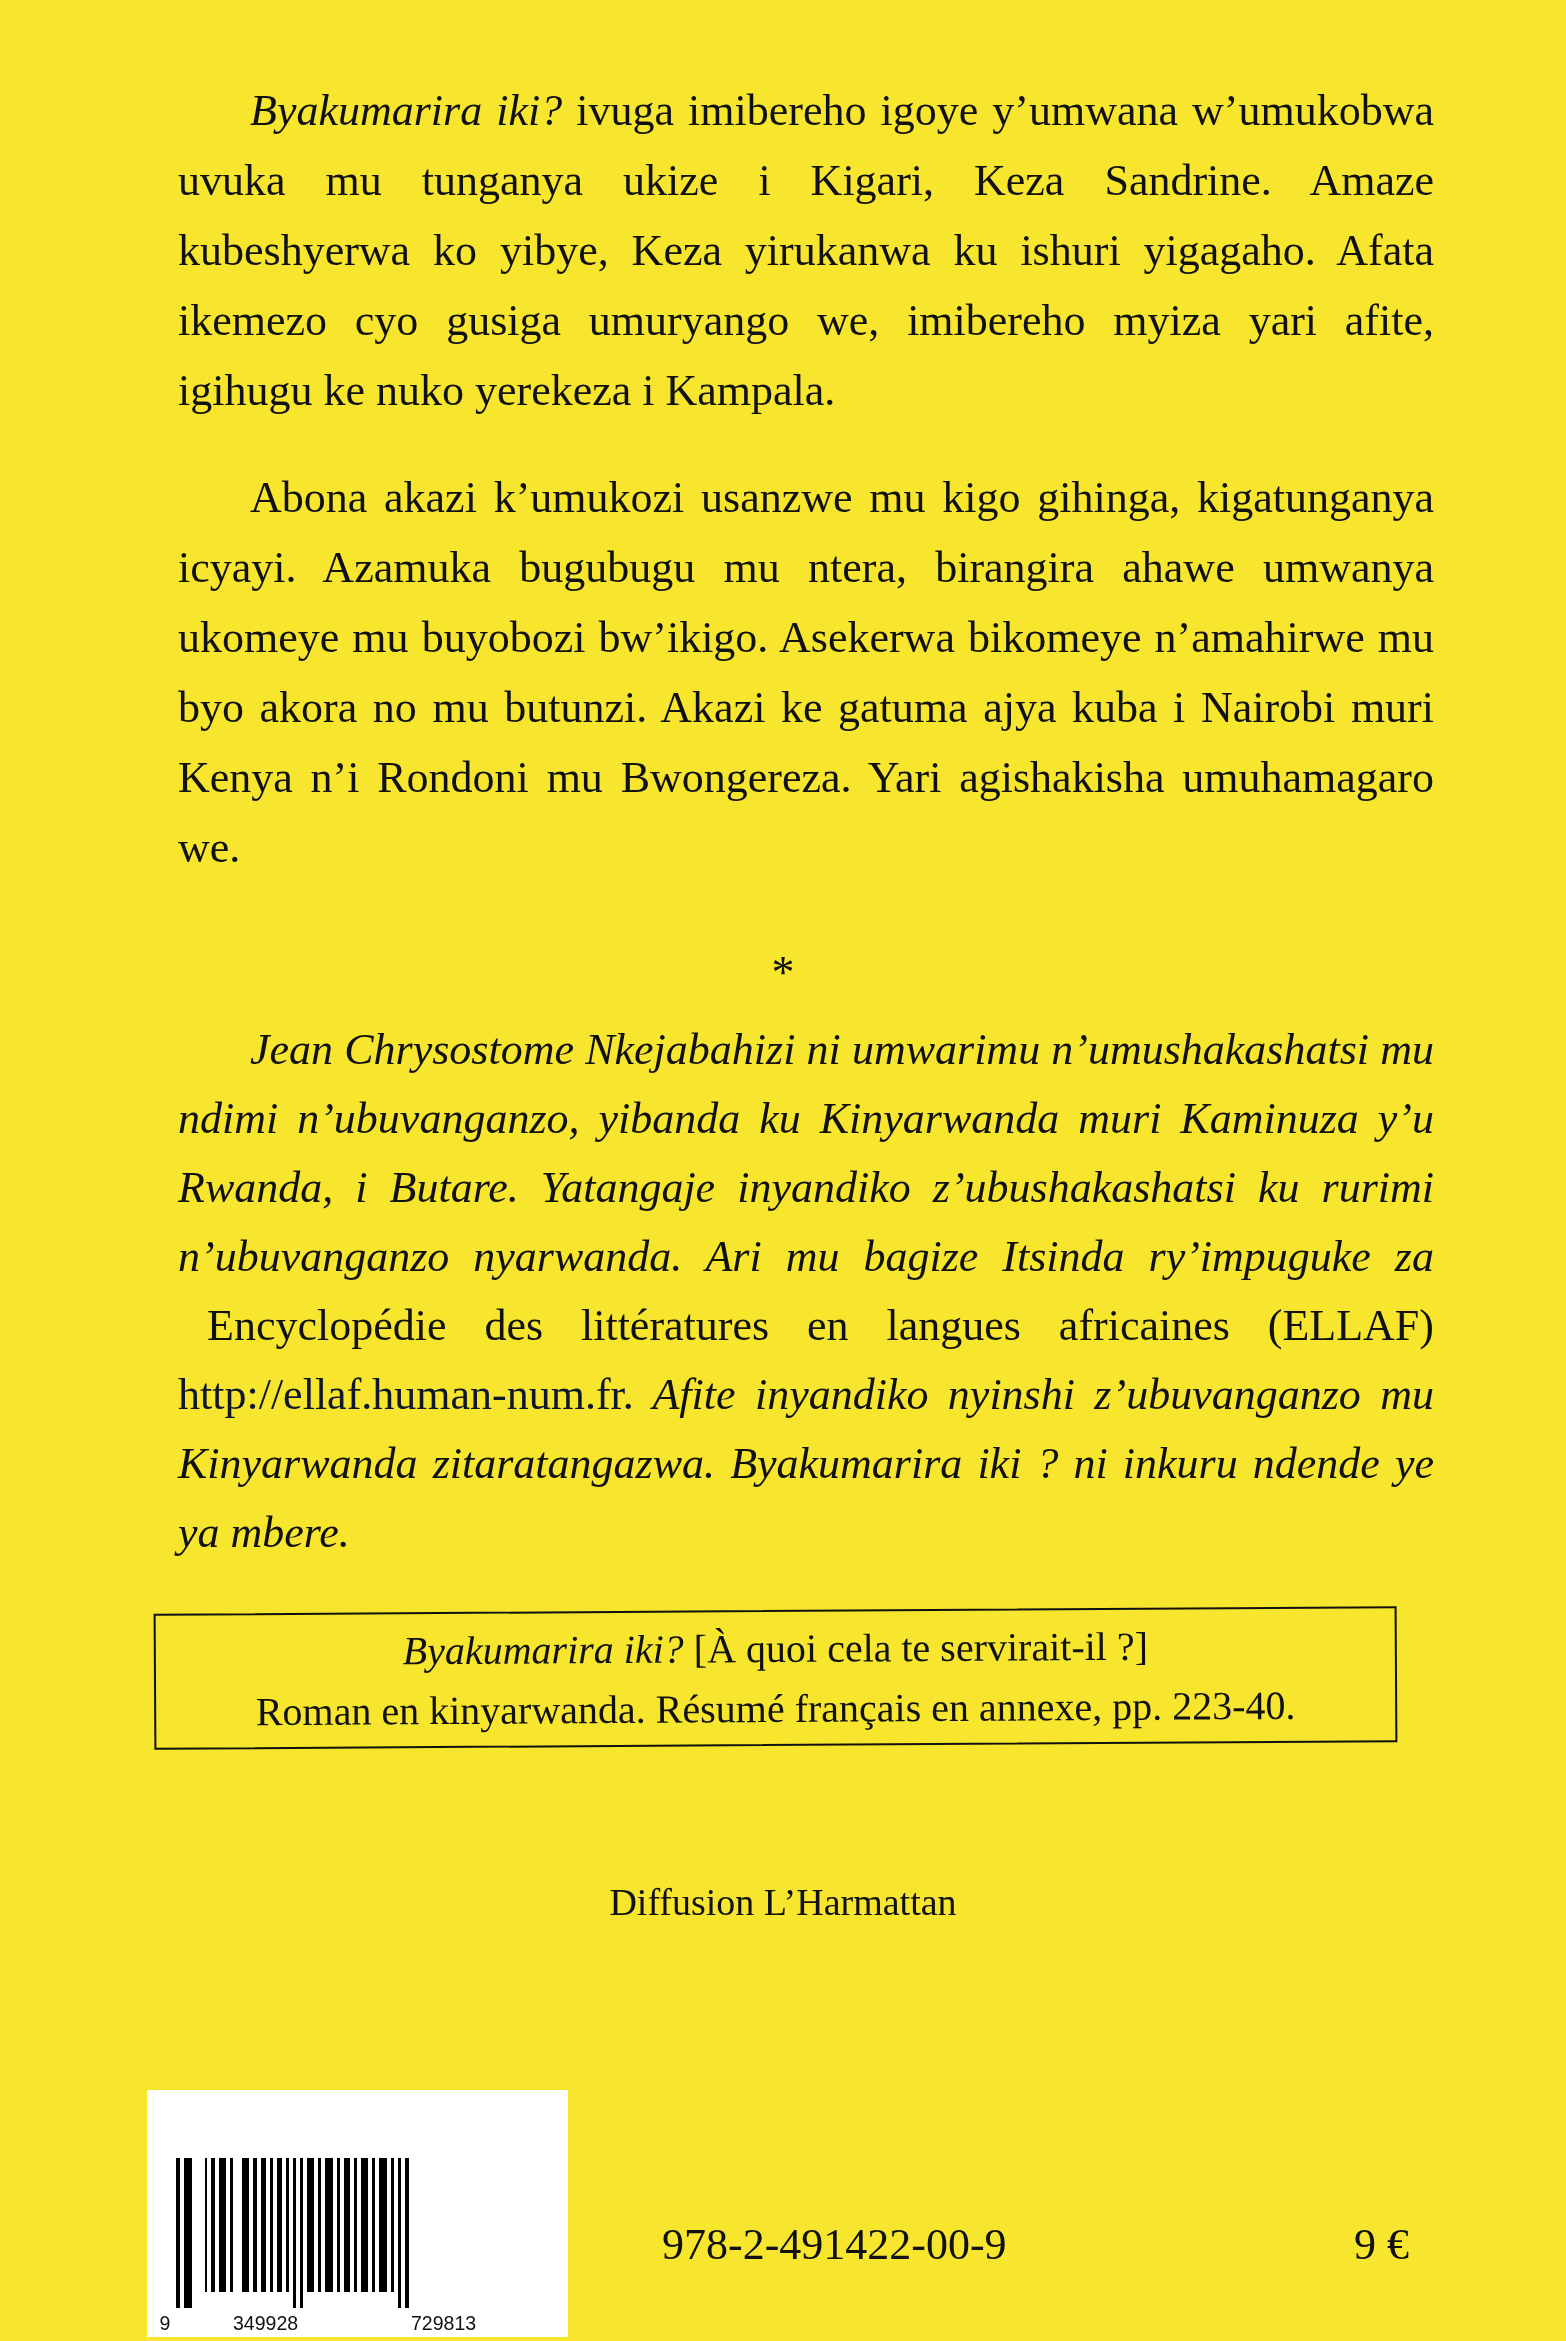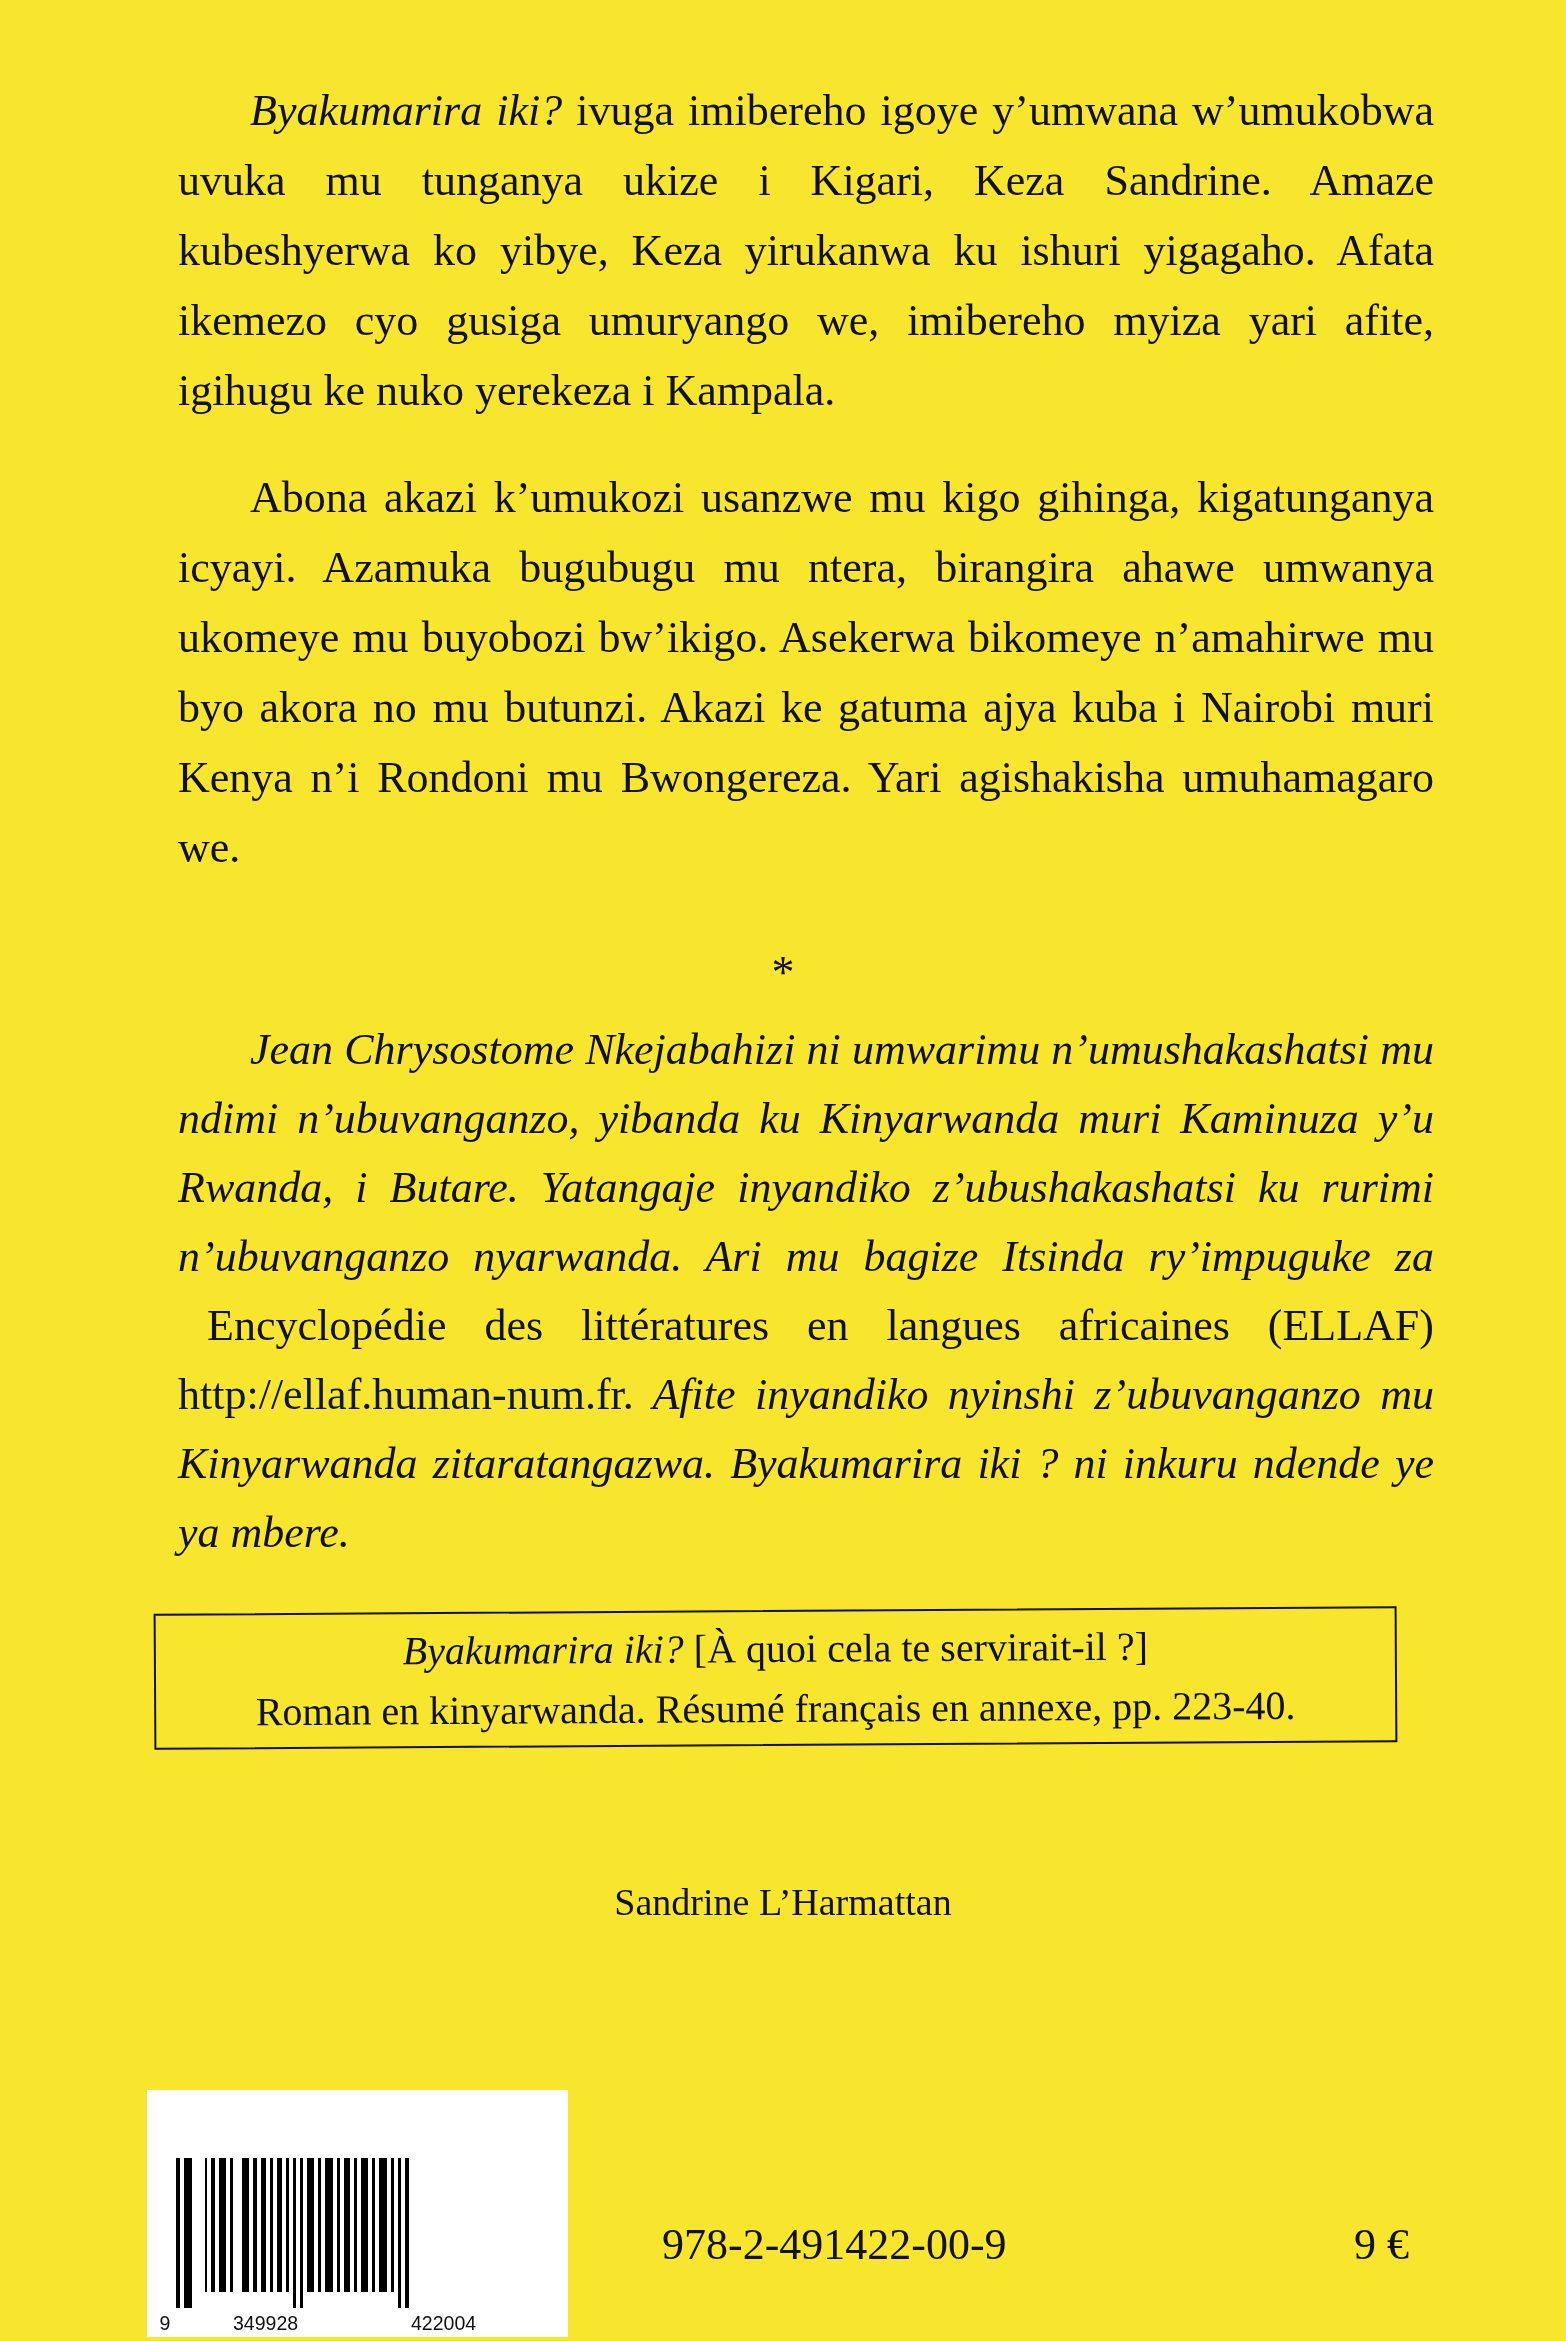--- a/index.html
+++ b/index.html
@@ -84,21 +84,21 @@
 
 <div class="col bio">
   <p class="para"><span>Jean Chrysostome Nkejabahizi ni umwarimu n’umushakashatsi mu ndimi n’ubuvanganzo, yibanda ku Kinyarwanda muri Kami­nuza y’u Rwanda, i Butare. Yatangaje inyandiko z’ubushakashatsi ku rurimi n’ubuvanganzo nyarwanda. Ari mu bagize Itsinda ry’impuguke za </span><span class="up">Encyclopédie des littératures en langues africaines (ELLAF)</span> <span class="link">http://ellaf.human-num.fr.</span><span> Afite inya­ndiko nyinshi z’ubuvanganzo mu Kinyarwanda zitaratangazwa. Byakumarira iki ? ni inkuru ndende ye ya mbere.</span></p>
 </div>
 
 <div class="info-box">
   <div><em>Byakumarira iki?</em><span> [À quoi cela te servirait-il ?]</span></div>
   <div>Roman en kinyarwanda. Résumé français en annexe, pp. 223-40.</div>
 </div>
 
-<div class="diffusion">Sandrine L’Harmattan</div>
+<div class="diffusion">Diffusion L’Harmattan</div>
 
 <div class="barcode-box">
   <div class="bars">
     <span class="g" style="width:4px"></span>
       <span class="g" style="width:8px;margin-right:12.6px"></span>
     <span style="width:2.9px"></span>
       <span style="width:3.4px"></span>
       <span style="width:6.9px"></span>
       <span style="width:3.4px;margin-right:9.2px"></span>
     <span style="width:6.9px"></span>
@@ -117,18 +117,18 @@
       <span style="width:3.4px"></span>
       <span style="width:6.9px"></span>
       <span style="width:2.9px"></span>
       <span style="width:8px"></span>
       <span style="width:3.4px"></span>
     <span class="g" style="width:2.9px"></span>
       <span class="g" style="width:3.4px"></span>
   </div>
   <span class="bc-num" style="left:12.6px">9</span>
   <span class="bc-num" style="left:86px">349928</span>
-  <span class="bc-num" style="left:264px">422004</span>
+  <span class="bc-num" style="left:264px">729813</span>
 </div>
 
 <div class="isbn">978-2-491422-00-9</div>
 <div class="price">9 €</div>
 
 
 </body></html>

